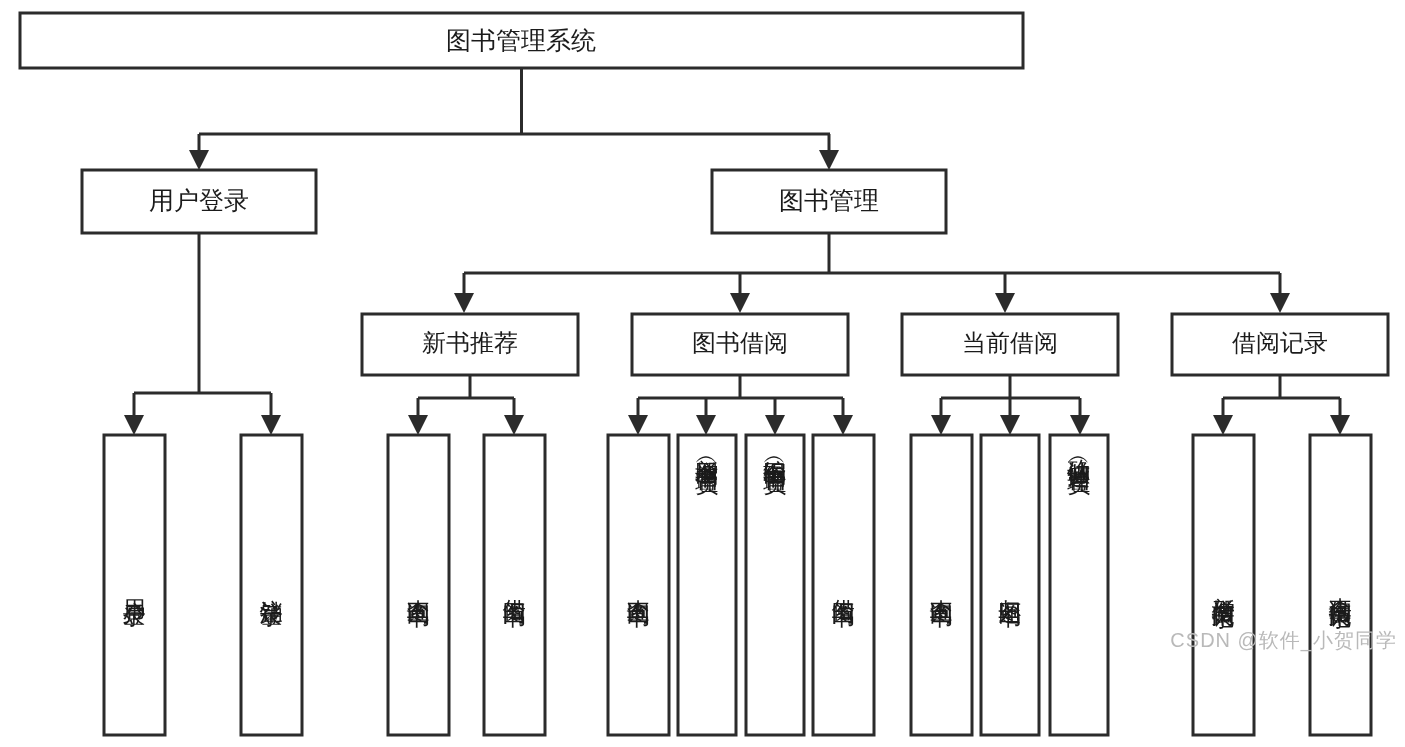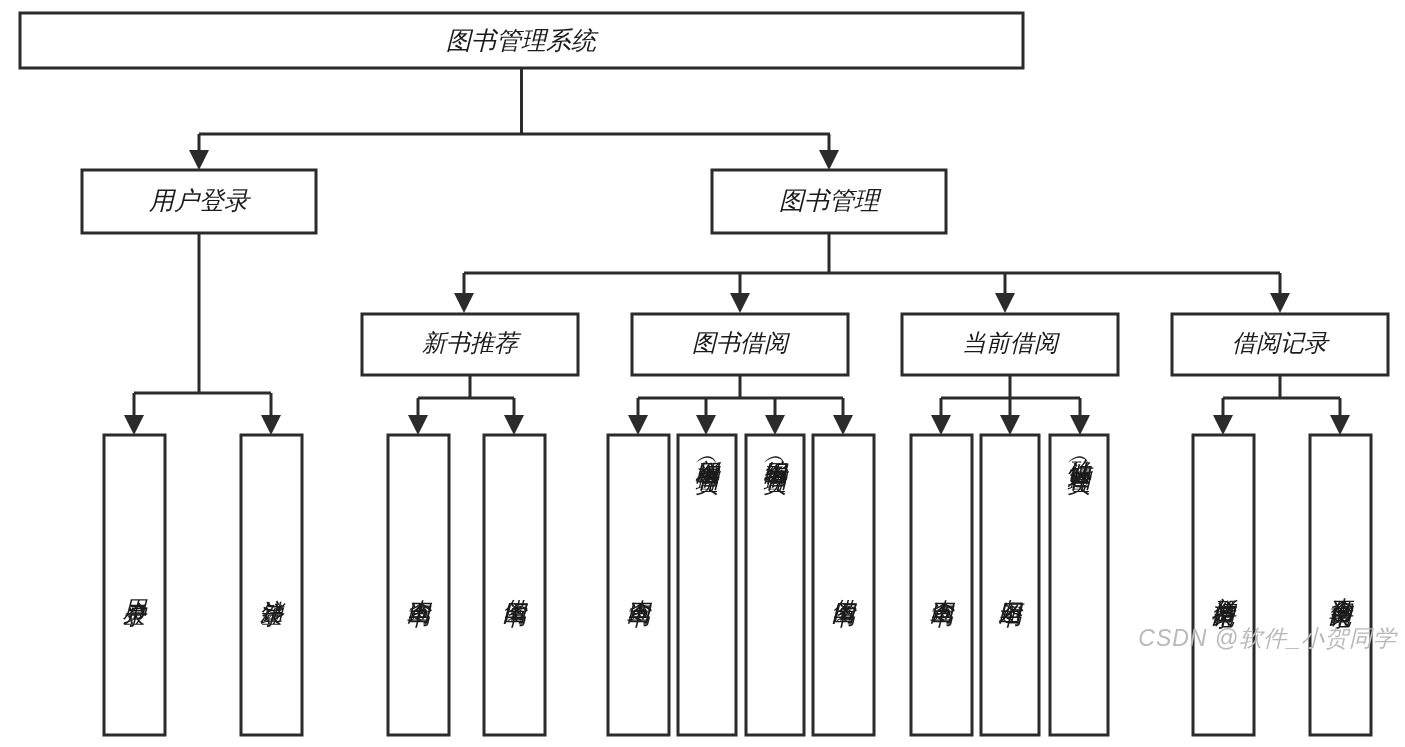--- a/index.html
+++ b/index.html
@@ -1,21 +1,21 @@
 <!DOCTYPE html>
 <html><head>
 <meta charset="utf-8">
 <style>
   html,body{margin:0;padding:0;background:#ffffff;}
   body{
     width:1405px;height:747px;overflow:hidden;
     font-family:"Liberation Sans","DejaVu Sans",sans-serif;
     color:#1b1b1b;
   }
-  #stage{position:relative;width:1405px;height:658px;background:#fff;font-style:italic;}
+  #stage{position:relative;width:1405px;height:658px;background:#fff;}
   svg#diagram{position:absolute;left:0;top:0;width:1405px;height:747px;}
 
   .node-rect{fill:#ffffff;stroke:#2b2b2b;stroke-width:3;}
   .link{stroke:#2b2b2b;stroke-width:3;fill:none;}
   .arrow-head{fill:#2b2b2b;stroke:none;}
 
   .node-label{
     font-family:"Liberation Sans","DejaVu Sans",sans-serif;
     fill:#1b1b1b;
     text-anchor:middle;
@@ -41,21 +41,21 @@
     text-align:center;
     white-space:nowrap;
     pointer-events:none;
   }
   .leaf-label.top-align{justify-content:flex-start;}
 
   .watermark{
     position:absolute;
     right:8px;
     bottom:4px;
-    font-size:23px;
+    font-size:20px;
     color:#b9b9b9;
     font-family:"Liberation Sans","DejaVu Sans",sans-serif;
     white-space:nowrap;
     letter-spacing:1px;
   }
 </style>
 </head>
 <body>
 
 <div id="stage">

